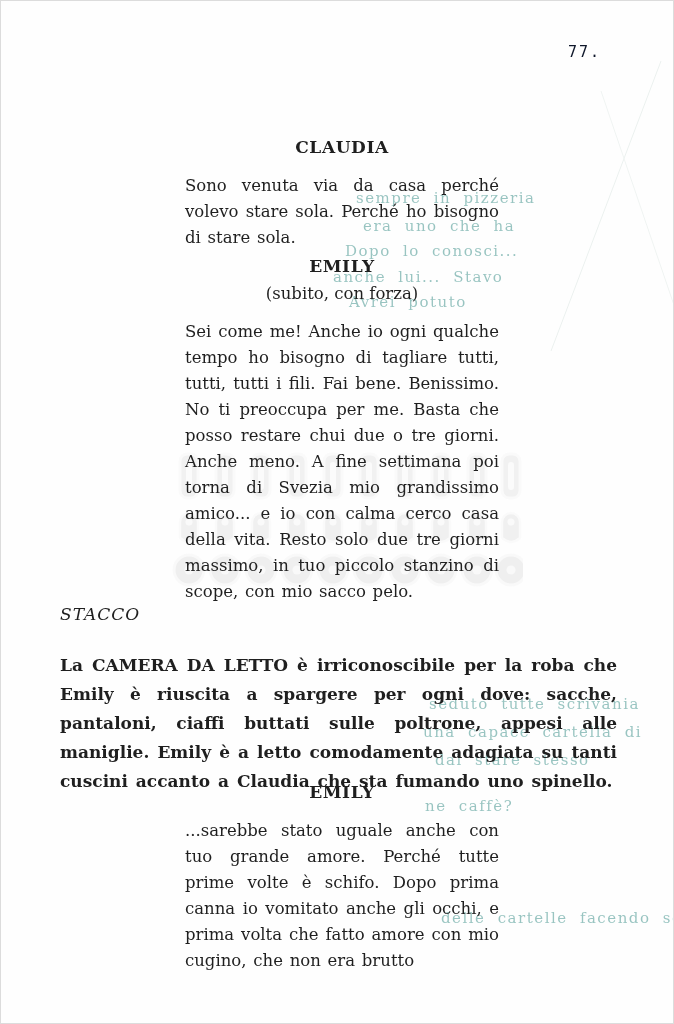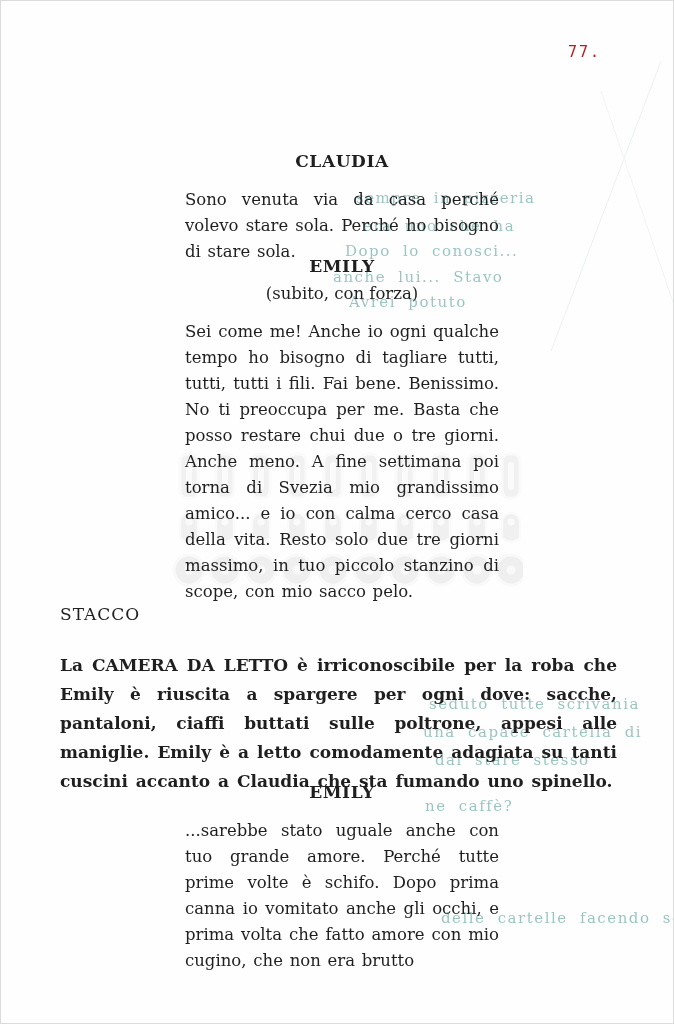--- a/index.html
+++ b/index.html
@@ -15,24 +15,24 @@
     font-family: "DejaVu Serif", "Liberation Serif", serif;
     color: #1f1f1f;
   }
   .pagenum {
     position: absolute;
     top: 42px;
     right: 72px;
     font-family: "DejaVu Sans Mono", "Liberation Mono", monospace;
     font-size: 15px;
     letter-spacing: 2px;
-    color: #b91c1c;
+    color: #0f172a;
   }
   .cue { position: absolute; left: 168px; width: 346px; z-index: 2; }
-  .cue-claudia { top: 150px; }
+  .cue-claudia { top: 136px; }
   .cue-emily1  { top: 255px; }
   .cue-emily2  { top: 781px; }
   .character {
     font-weight: bold;
     text-align: center;
     font-size: 17px;
     letter-spacing: 0.6px;
     margin: 0 0 8px 0;
   }
   .parenthetical {
@@ -47,20 +47,21 @@
     text-align: justify;
     word-spacing: 1.5px;
   }
   .transition {
     position: absolute;
     left: 59px;
     top: 603px;
     font-size: 17px;
     letter-spacing: 1px;
     z-index: 2;
+    font-style: italic;
   }
   .action {
     position: absolute;
     left: 59px;
     top: 650px;
     width: 557px;
     margin: 0;
     font-size: 17px;
     line-height: 29px;
     text-align: justify;

